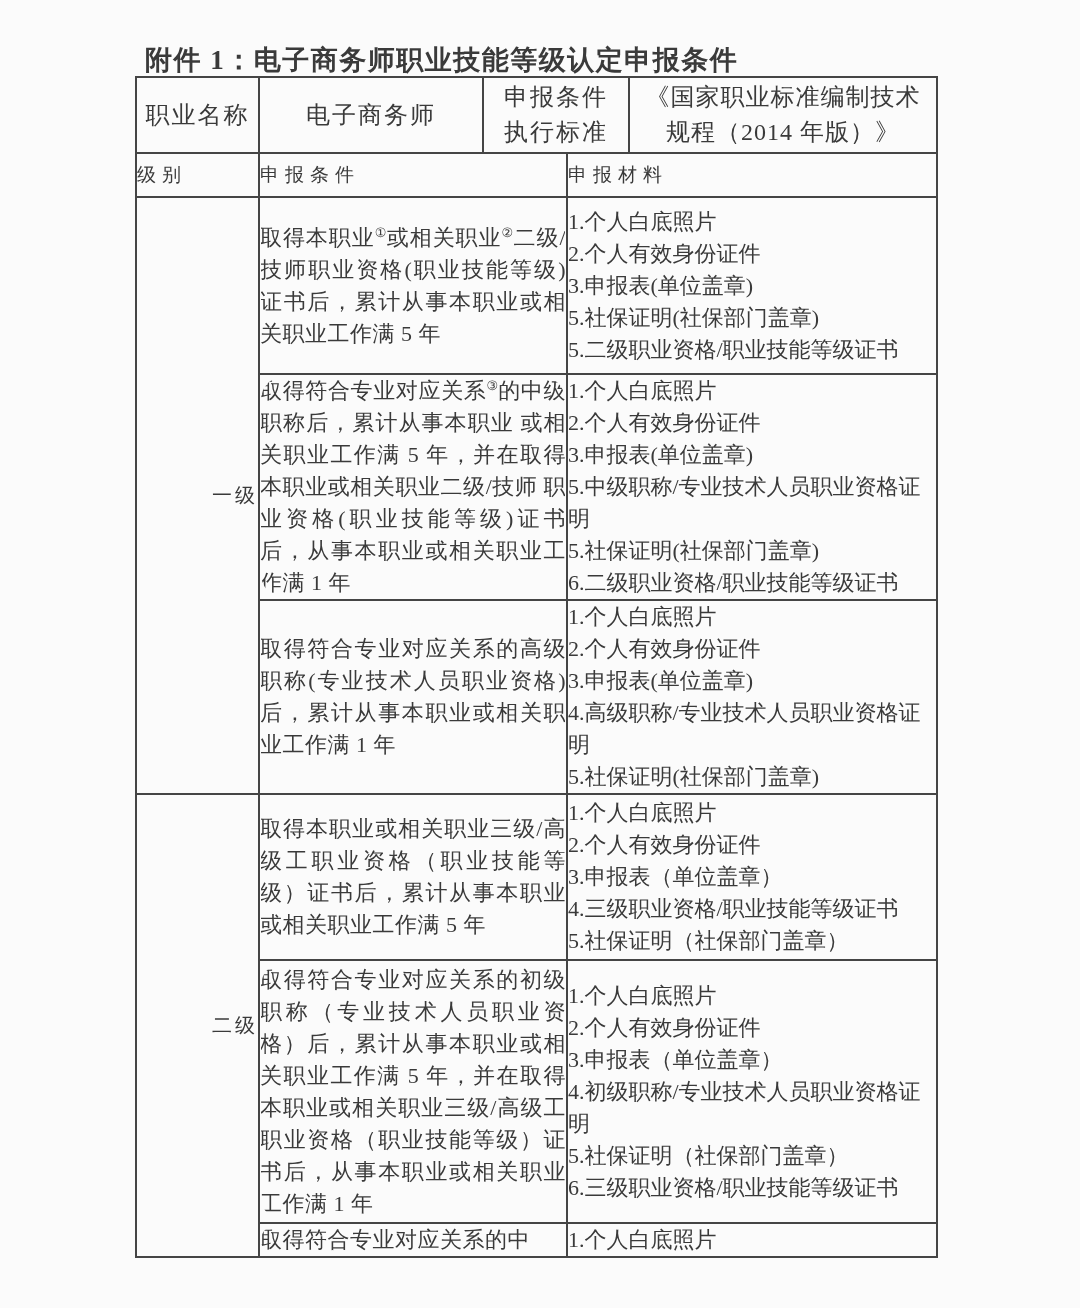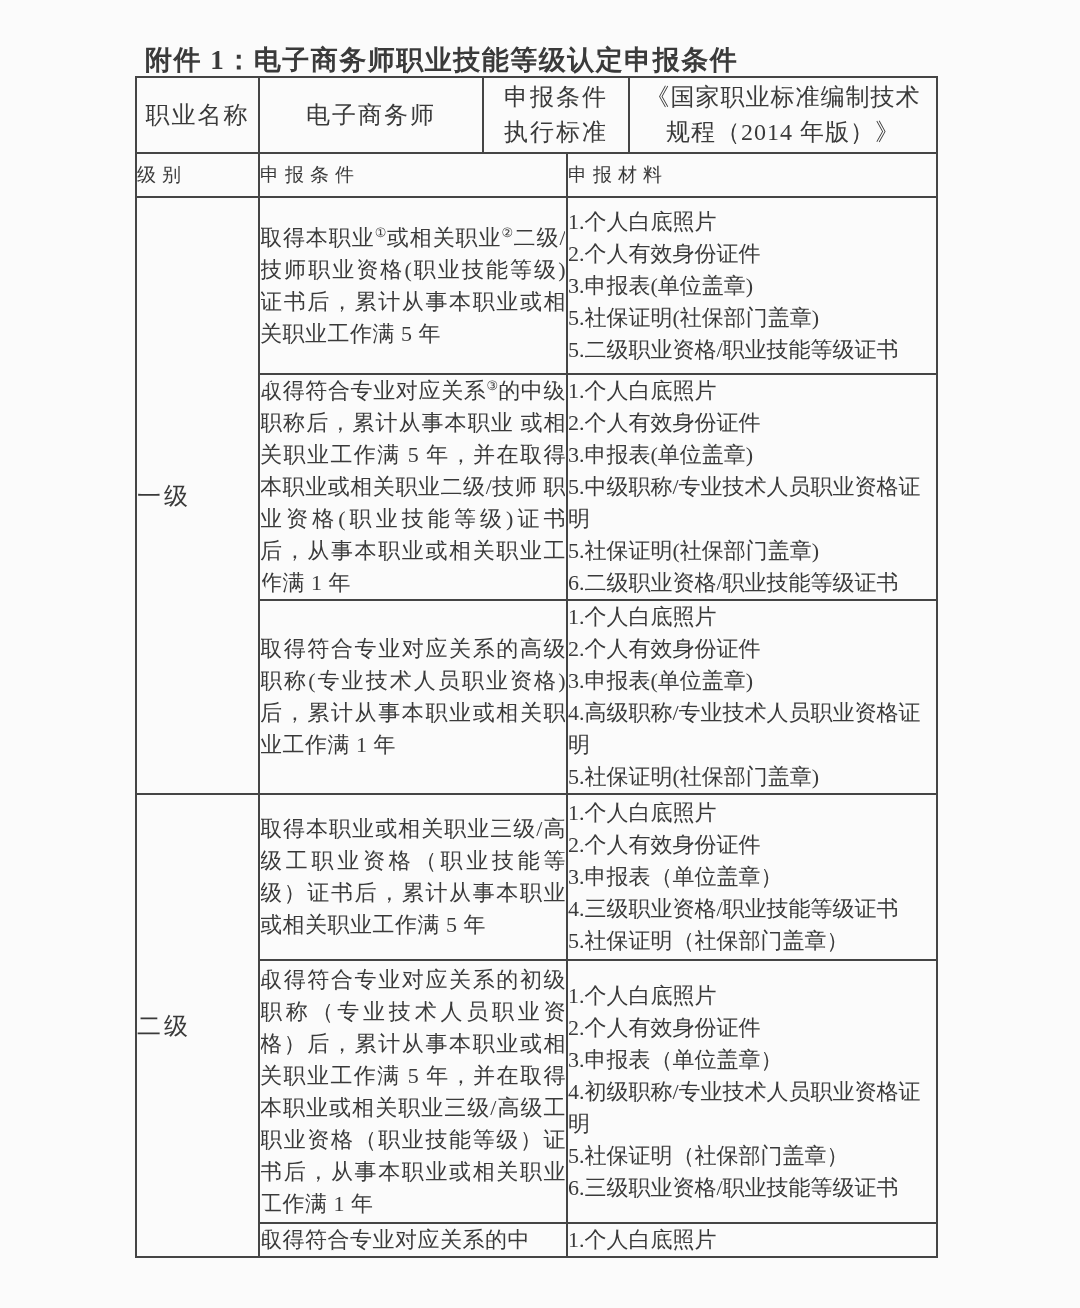--- a/index.html
+++ b/index.html
@@ -48,22 +48,22 @@
     font-size: 24px;
     text-align: center;
     letter-spacing: 2px;
   }
   .hdr2 {
     font-size: 19px;
     letter-spacing: 6px;
   }
   .two-line { line-height: 35px; }
   .level-cell {
-    font-size: 24px;
-    text-align: left;
+    font-size: 20px;
+    text-align: right;
     letter-spacing: 3px;
   }
   .cond {
     font-size: 22px;
     line-height: 32px;
     padding: 6px 13px 6px 13px;
     text-align: justify;
     letter-spacing: 0.5px;
     border-radius: 26px;
   }

